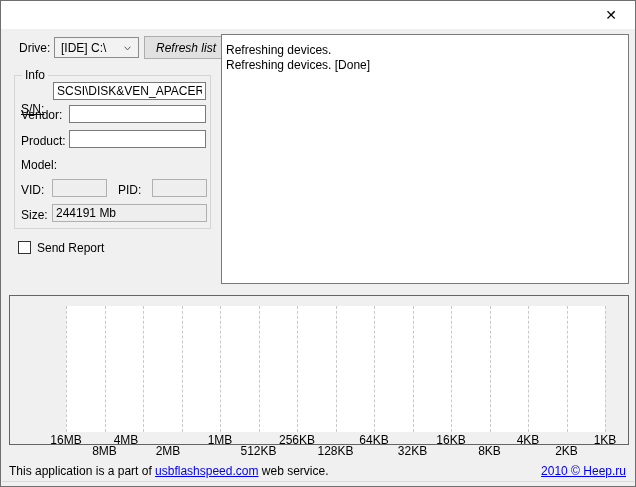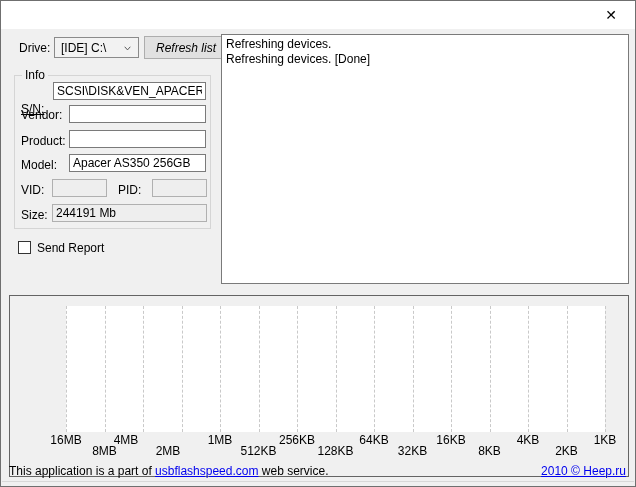--- a/index.html
+++ b/index.html
@@ -22,32 +22,32 @@
   .combo .chev { position:absolute; right:7px; top:7px; width:7px; height:7px; }
 
   .btn { position:absolute; background:#e1e1e1; border:1px solid #adadad;
          font-family:inherit; font-size:12px; color:#000; cursor:pointer; }
 
   .tbox { position:absolute; height:18px; border:1px solid #7a7a7a; background:#fff;
           font-family:inherit; font-size:12px; color:#000; padding:0 3px; }
   .tbox.dis { background:#eeeeee; border-color:#b0b0b0; }
 
   .logbox { position:absolute; left:220px; top:33px; width:408px; height:250px;
-            background:#fff; border:1px solid #7a7a7a; padding:2px 4px;
+            background:#fff; border:1px solid #7a7a7a; padding:8px 4px;
             line-height:15px; overflow:hidden; cursor:text; }
 
   .group { position:absolute; left:13px; top:74px; width:197px; height:154px;
            border:1px solid #d5d5d5; }
   .group-title { position:absolute; left:21px; top:67px; background:#f0f0f0; padding:0 3px; }
 
   .chk { position:absolute; left:17px; top:240px; width:13px; height:13px;
          appearance:none; -webkit-appearance:none; background:#fff;
          border:1px solid #333; cursor:pointer; }
 
-  .chart { position:absolute; left:8px; top:294px; width:620px; height:182px;
+  .chart { position:absolute; left:8px; top:294px; width:620px; height:150px;
            background:#f0f0f0; border:1px solid #646464; }
   .plot { position:absolute; left:56px; top:10px; width:539px; height:126px; background:#ffffff; }
   .gridline { position:absolute; top:0; bottom:0; width:0; border-left:1px dashed #c9c9c9; }
   .tick { position:absolute; transform:translateX(-50%); white-space:nowrap; font-size:12px; }
   .tick-high { top:137px; }
   .tick-low  { top:148px; }
 
   .statusbar-line { position:absolute; left:1px; right:1px; top:480px; height:1px; background:#d8d8d8; }
   .status-left { position:absolute; left:8px; top:463px; white-space:nowrap; }
   .status-right { position:absolute; right:9px; top:463px; white-space:nowrap; }
@@ -84,21 +84,20 @@
   <span class="lbl" style="left:20px; top:101px;text-decoration:underline;">S/N:</span>
   <input class="tbox" style="left: 52px; top: 81px; width: 153px;" type="text" value="SCSI\DISK&amp;VEN_APACER&amp;PR">
 
   <span class="lbl" style="left:20px; top:107px;">Vendor:</span>
   <input class="tbox" style="left: 68px; top: 104px; width: 137px;" type="text" value="">
 
   <span class="lbl" style="left:20px; top:133px;">Product:</span>
   <input class="tbox" style="left: 68px; top: 129px; width: 137px;" type="text" value="">
 
   <span class="lbl" style="left:20px; top:157px;">Model:</span>
-  <input class="tbox" style="left: 68px; top: 153px; width: 137px;" type="text" value="Apacer AS350 256GB">
 
   <span class="lbl" style="left:20px; top:182px;">VID:</span>
   <input class="tbox dis" style="left: 51px; top: 178px; width: 55px;" type="text" disabled="" value="">
 
   <span class="lbl" style="left:117px; top:182px;">PID:</span>
   <input class="tbox dis" style="left: 151px; top: 178px; width: 55px;" type="text" disabled="" value="">
 
   <span class="lbl" style="left:20px; top:207px;">Size:</span>
   <input class="tbox dis" style="left: 51px; top: 203px; width: 155px;" type="text" disabled="" value="244191 Mb">
 

